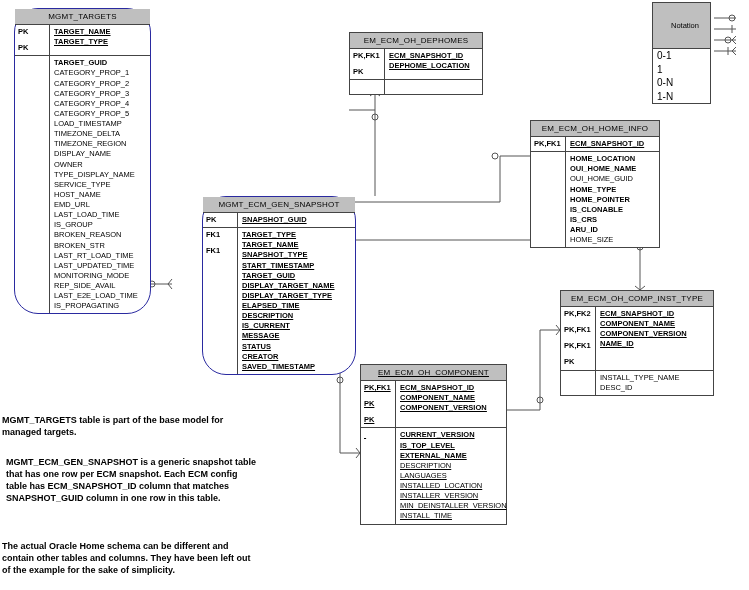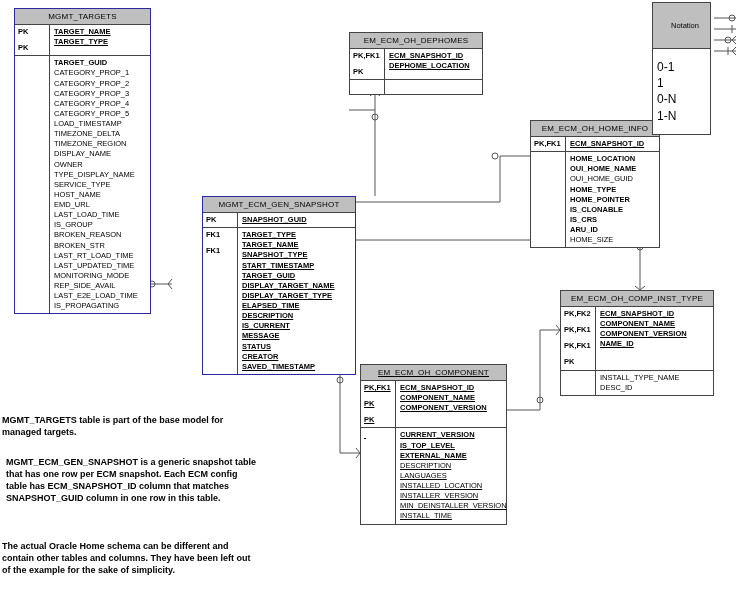--- a/index.html
+++ b/index.html
@@ -12,21 +12,21 @@
     color: #000;
     background: #fff;
     position: relative;
     overflow: hidden;
   }
   .entity {
     position: absolute;
     background: #fff;
     border: 1px solid #444;
   }
-  .entity.primary { border-color: #2a2aa0; }
+  .entity.primary { border-color: #2a2aa0; border-radius: 24px; }
   .entity-title {
     background: #bfbfbf;
     text-align: center;
     padding: 3px 2px;
     font-size: 8px;
     border-bottom: 1px solid #444;
     font-weight: normal;
     letter-spacing: 0.2px;
   }
   .entity-section {
@@ -69,22 +69,22 @@
     width: 57px;
   }
   .notation-title {
     background: #bfbfbf;
     border-bottom: 1px solid #444;
     text-align: center;
     padding: 18px;
     font-size: 7.5px;
   }
   .notation-body {
-    padding: 10px 4px;
-    font-size: 12px;
+    padding: 0 4px;
+    font-size: 10px;
     line-height: 1.4;
   }
   svg.connectors {
     position: absolute;
     left: 0; top: 0;
     width: 749px; height: 590px;
     pointer-events: none;
   }
   svg .wire { stroke: #555; stroke-width: 1; fill: none; }
 </style>

